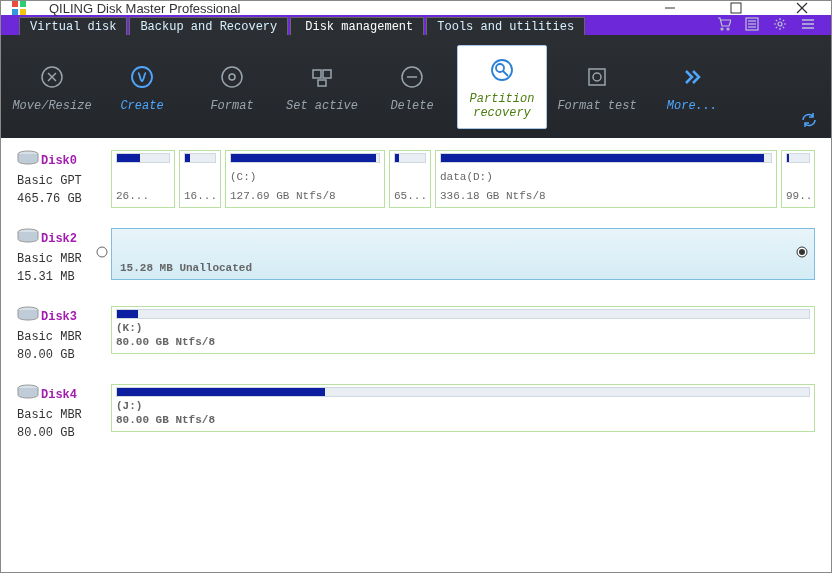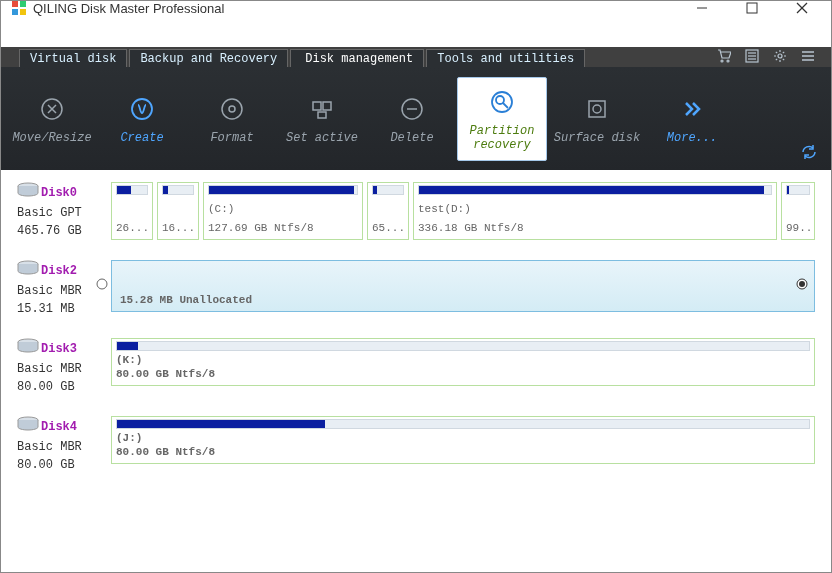--- a/index.html
+++ b/index.html
@@ -1,23 +1,23 @@
 <!DOCTYPE html>
 <html><head>
 <meta charset="utf-8">
 <style>
 * { margin: 0; padding: 0; box-sizing: border-box; font-family: "SimSun", "Courier New", monospace; }
 body { width: 832px; height: 573px; background: #fff; border: 1px solid #888; overflow: hidden; }
 
-.titlebar { height: 14px; background: #fff; display: flex; align-items: center; padding: 0 4px; }
+.titlebar { height: 14px; background: #fff; display: flex; align-items: center; padding: 0 4px; gap: 16px; }
 .titlebar .logo { width: 16px; height: 16px; margin: 0 6px; }
 .titlebar .title { font-size: 13px; color: #333; flex: 1; font-family: "Segoe UI", sans-serif; }
 .titlebar .winbtn { width: 50px; height: 30px; display: flex; align-items: center; justify-content: center; cursor: pointer; }
 
-.tabbar { height: 20px; background: #404040; display: flex; padding-left: 18px; align-items: flex-end; margin-top: 32px; }
+.tabbar { height: 20px; background: #6d28d9; display: flex; padding-left: 18px; align-items: flex-end; }
 .tab { height: 18px; padding: 0 10px; color: #d8f0ff; font-size: 12px; display: flex; align-items: center; border: 1px solid #666; border-bottom: none; margin-right: 2px; background: #2b2f33; cursor: pointer; }
 .tab.active { color: #fff; padding-left: 14px; }
 .topicons { margin-left: auto; display: flex; align-items: center; gap: 14px; padding-right: 16px; height: 18px; }
 .topicons .ic { color: #b8c5d0; cursor: pointer; font-size: 14px; }
 
 .toolbar { height: 103px; background: linear-gradient(#2b2f33, #23262a); display: flex; align-items: center; padding: 0 6px; position: relative; }
 .tbtn { width: 90px; text-align: center; color: #9aa4ad; font-size: 12px; cursor: pointer; padding: 8px 0; }
 .tbtn .ticon { height: 32px; display: flex; align-items: center; justify-content: center; margin-bottom: 6px; }
 .tbtn.hot { color: #4fa6ff; }
 .tbtn.sel { background: #fff; color: #2a7fd6; border: 1px solid #a5c8ea; border-radius: 2px; }
@@ -164,21 +164,21 @@
     <div class="lbl2">Partition</div>
     <div class="lbl2">recovery</div>
   </div>
   <div class="tbtn" style="width:100px">
     <div class="ticon">
         <svg width="28" height="28" viewBox="0 0 28 28" fill="none" stroke="#9aa4ad" stroke-width="1.5">
           <rect x="6" y="6" width="16" height="16"></rect>
           <circle cx="14" cy="14" r="4"></circle>
         </svg>
       </div>
-    <div class="lbl2">Surface disk</div>
+    <div class="lbl2">Format test</div>
   </div>
   <div class="tbtn hot">
     <div class="ticon">
         <svg width="28" height="28" viewBox="0 0 28 28" fill="none" stroke="#4fa6ff" stroke-width="2.5">
           <path d="M8 8l6 6-6 6M15 8l6 6-6 6"></path>
         </svg>
       </div>
     <div class="lbl2">More...</div>
   </div>
   <span class="refresh"><svg width="16" height="16" viewBox="0 0 16 16" fill="none" stroke="#4fa6ff" stroke-width="1.5">
@@ -192,21 +192,21 @@
   <div class="diskrow">
     <div class="diskinfo">
       <div><span class="diskicon"><svg width="22" height="16" viewBox="0 0 22 16">
               <ellipse cx="11" cy="4" rx="10" ry="3" fill="#d8e0e8" stroke="#999"></ellipse>
               <path d="M1 4v7c0 1.7 4.5 3 10 3s10-1.3 10-3V4" fill="#c0ccd8" stroke="#999"></path>
             </svg></span><span class="dname">Disk0</span></div>
       <div>Basic GPT</div>
       <div>465.76 GB</div>
     </div>
     <div class="diskparts">
-      <div class="part" style="width:42px">
+      <div class="part" style="width:64px">
           <div class="bar">
             <div class="fill" style="width:45%"></div>
           </div>
           <div class="ptxt">26...</div>
         </div>
       <div class="part" style="width:42px">
           <div class="bar">
             <div class="fill" style="width:15%"></div>
           </div>
           <div class="ptxt">16...</div>
@@ -221,21 +221,21 @@
       <div class="part" style="width:42px">
           <div class="bar">
             <div class="fill" style="width:12%"></div>
           </div>
           <div class="ptxt">65...</div>
         </div>
       <div class="part" style="flex:1">
           <div class="bar">
             <div class="fill" style="width:98%"></div>
           </div>
-          <div class="ptxt">test(D:)</div>
+          <div class="ptxt">data(D:)</div>
           <div class="ptxt">336.18 GB Ntfs/8</div>
         </div>
       <div class="part" style="width:34px">
           <div class="bar">
             <div class="fill" style="width:10%"></div>
           </div>
           <div class="ptxt">99...</div>
         </div>
     </div>
   </div>

